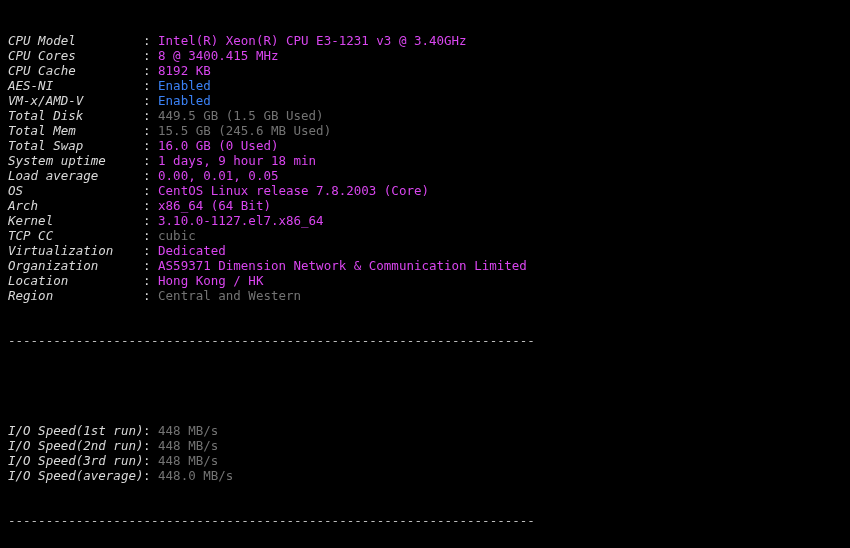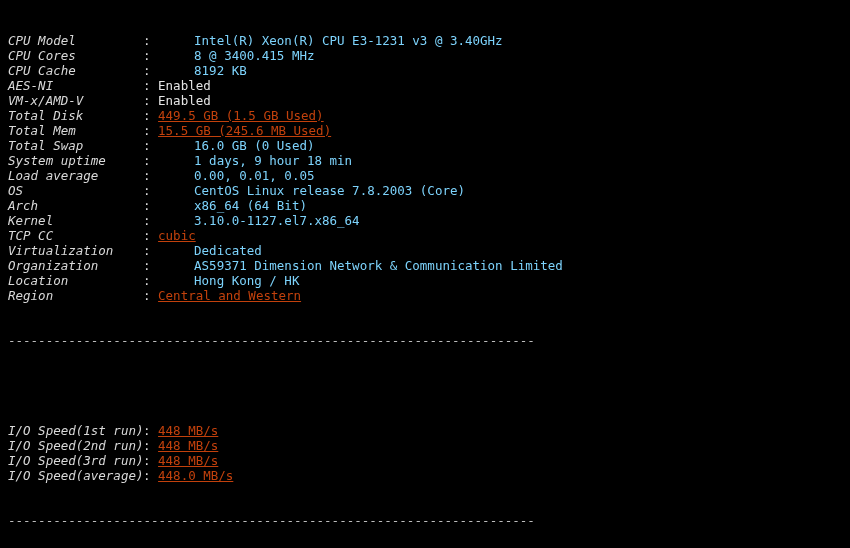--- a/index.html
+++ b/index.html
@@ -26,23 +26,23 @@
     line-height: 15px;
     white-space: pre;
   }
   .lbl {
     display: inline-block;
     width: 135px;
     color: #d9d9d9;
     font-style: italic;
   }
   .colon { color: #d9d9d9; }
-  .v-cyan   { color: #7dd3fc; margin-left: 36px; }
-  .v-green  { color: #e5e5e5; }
-  .v-yellow { color: #c2410c; text-decoration: underline; }
+  .v-cyan   { color: #d946ef; }
+  .v-green  { color: #3b82f6; }
+  .v-yellow { color: #737373; }
   .sep {
     color: #bdbdbd;
     letter-spacing: 0px;
     height: 15px;
     line-height: 15px;
   }
   .blank { height: 15px; }
 </style>
 </head>
 <body>

